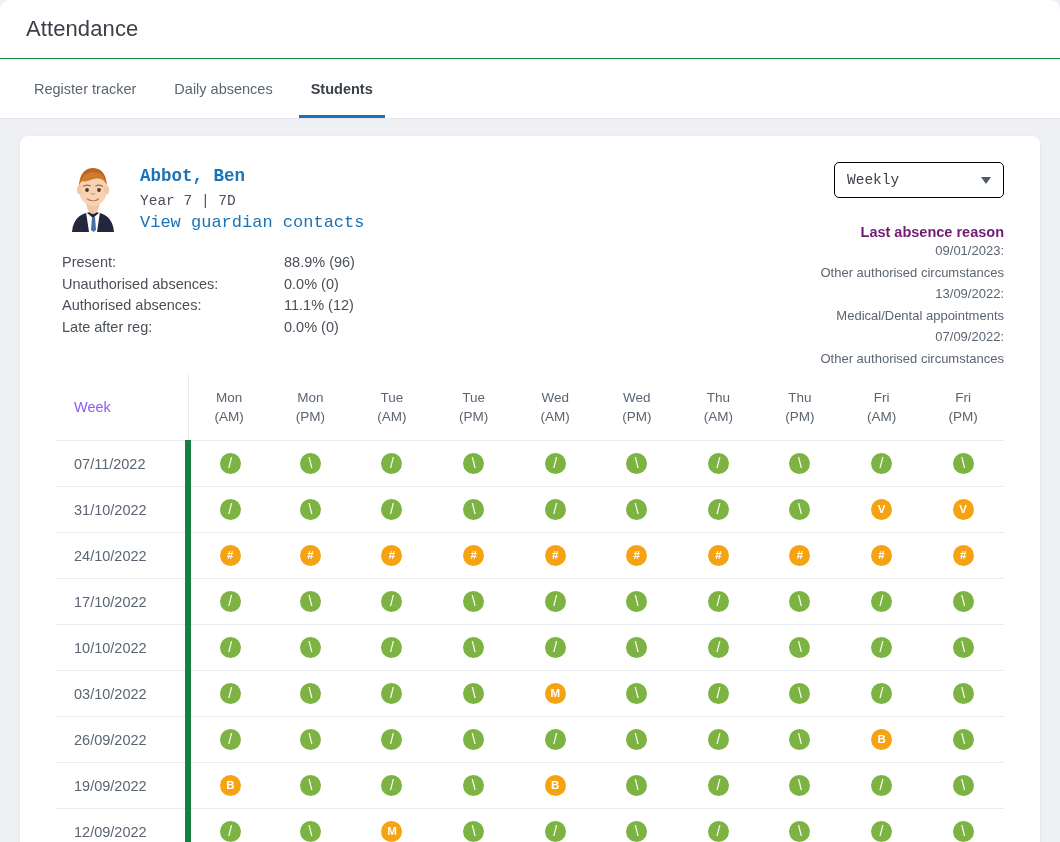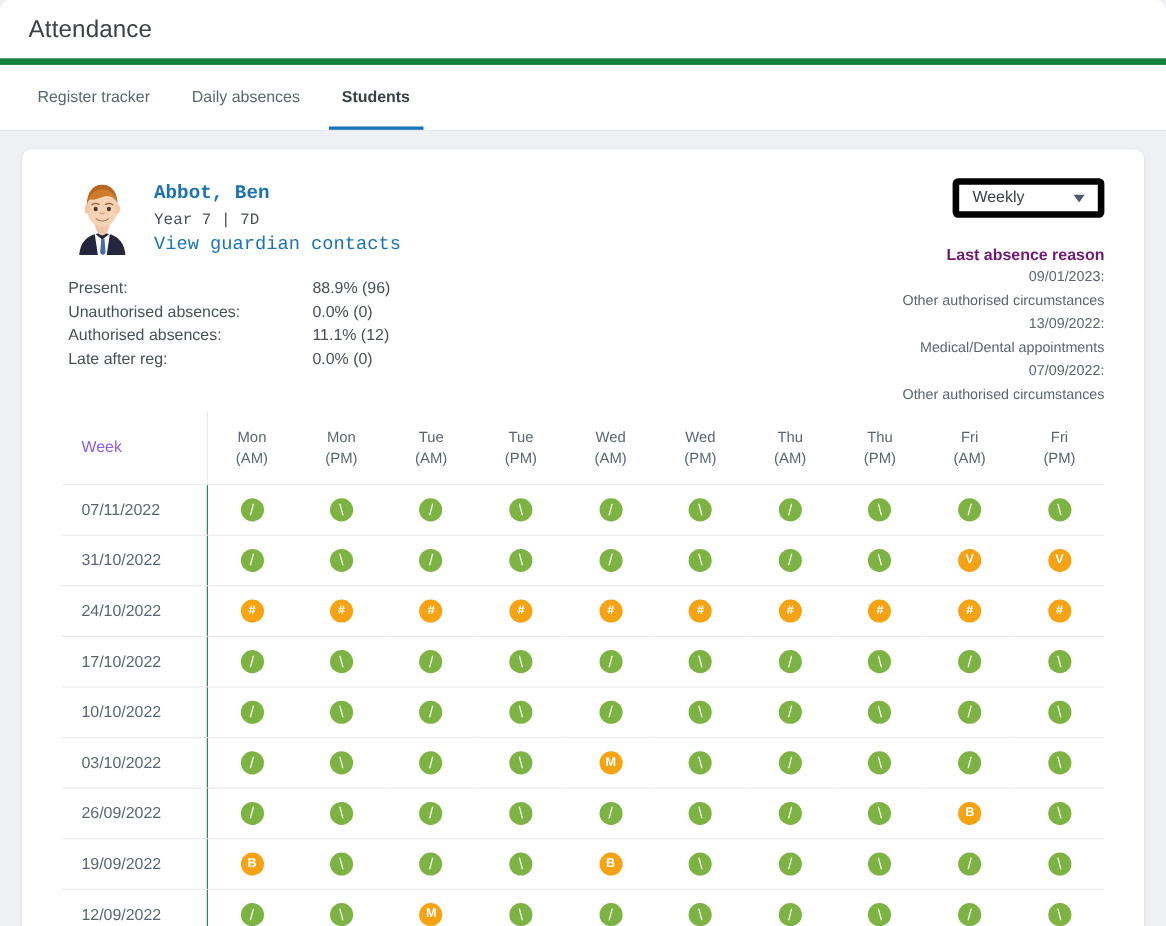--- a/index.html
+++ b/index.html
@@ -24,21 +24,21 @@
     width: 1060px;
     background: #ffffff;
     border-top-left-radius: 10px;
     border-top-right-radius: 10px;
   }
   .title-row {
     height: 59px;
     display: flex;
     align-items: center;
     padding-left: 26px;
-    border-bottom: 6px solid #15803d;
+    border-bottom: 1px solid #15803d;
   }
   .page-title {
     font-size: 22px;
     color: #3b4049;
     font-weight: 400;
     letter-spacing: .1px;
   }
   .tabs {
     height: 60px;
     display: flex;
@@ -127,30 +127,31 @@
   .stat-value { }
 
   
   .right-col {
     position: absolute;
     right: 36px; top: 26px;
     width: 300px;
     text-align: right;
   }
   .select-box {
-    width: 138px;
+    width: 170px;
     height: 36px;
     margin-left: auto;
-    border: 6px solid #000000;
+    border: 1px solid #000000;
     border-radius: 5px;
     background: #fff;
     display: flex;
     align-items: center;
     padding: 0 12px;
     cursor: pointer;
+    font-family: Liberation Mono, monospace;
   }
   .select-value {
     flex: 1;
     text-align: left;
     font-size: 14.5px;
     color: #3b4049;
   }
   .caret {
     width: 0; height: 0;
     border-left: 5.5px solid transparent;
@@ -197,21 +198,21 @@
     text-align: center;
     padding: 14px 0 14px;
     line-height: 19px;
     vertical-align: middle;
   }
   th.day-head span { display: block; }
   td.week-cell {
     padding: 13px 0 13px 18px;
     font-size: 14.5px;
     color: #5b6572;
-    border-right: 1px solid #15803d;
+    border-right: 6px solid #15803d;
     white-space: nowrap;
   }
   td.mark-cell {
     text-align: center;
     padding: 12px 0;
   }
   .badge {
     display: inline-flex;
     align-items: center;
     justify-content: center;

